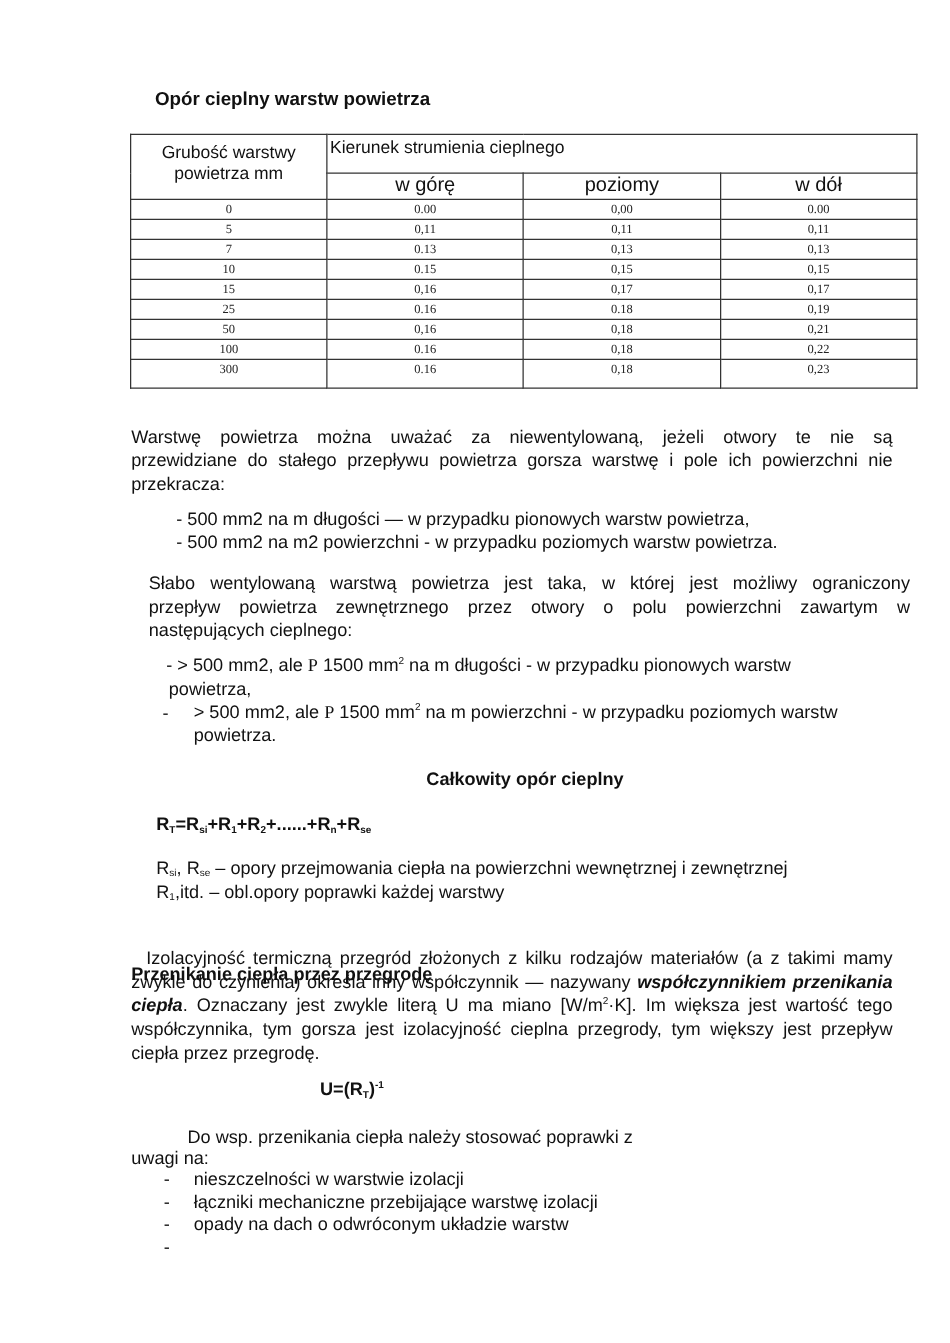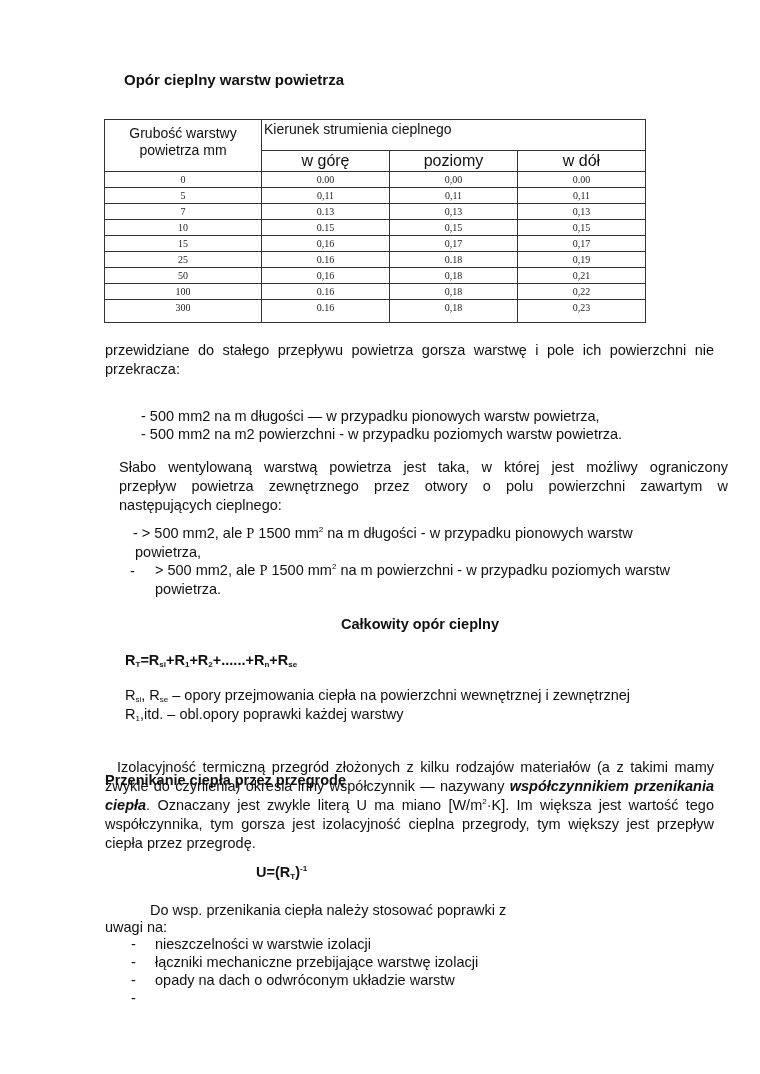--- a/index.html
+++ b/index.html
@@ -17,22 +17,22 @@
     }
     .abs { position: absolute; }
 
     .h-title {
       left: 124px; top: 71px;
       font-size: 15px; font-weight: bold;
     }
 
     table.res {
       position: absolute;
-      left: 104px; top: 119px;
-      width: 542px;
+      left: 104px; top: 107px;
+      width: 630px;
       border-collapse: collapse;
       table-layout: fixed;
     }
     table.res td, table.res th {
       border: 1px solid #333;
       padding: 0;
       text-align: center;
       font-weight: normal;
     }
     table.res th.grub {
@@ -169,20 +169,21 @@
   <tr class="last">
     <td>300</td>
     <td>0.16</td>
     <td>0,18</td>
     <td>0,23</td>
   </tr>
 </tbody>
   </table>
 
 <div class="para" style="top:341px;">
+  <div style="text-align-last:justify;">Warstwę powietrza można uważać za niewentylowaną, jeżeli otwory te nie są</div>
   <div style="text-align-last:justify;">przewidziane do stałego przepływu powietrza gorsza warstwę i pole ich powierzchni nie</div>
   <div>przekracza:</div>
 </div>
 <div class="dash-item" style="left:141px; top:407px;">- 500 mm2 na m długości — w przypadku pionowych warstw powietrza,</div>
 <div class="dash-item" style="left:141px; top:425px;">- 500 mm2 na m2 powierzchni - w przypadku poziomych warstw powietrza.</div>
 
 <div class="para" style="top:458px;margin-left:14px;">
   <div style="text-align-last:justify;">Słabo wentylowaną warstwą powietrza jest taka, w której jest możliwy ograniczony</div>
   <div style="text-align-last:justify;">przepływ powietrza zewnętrznego przez otwory o polu powierzchni zawartym w</div>
   <div>następujących cieplnego:</div>

